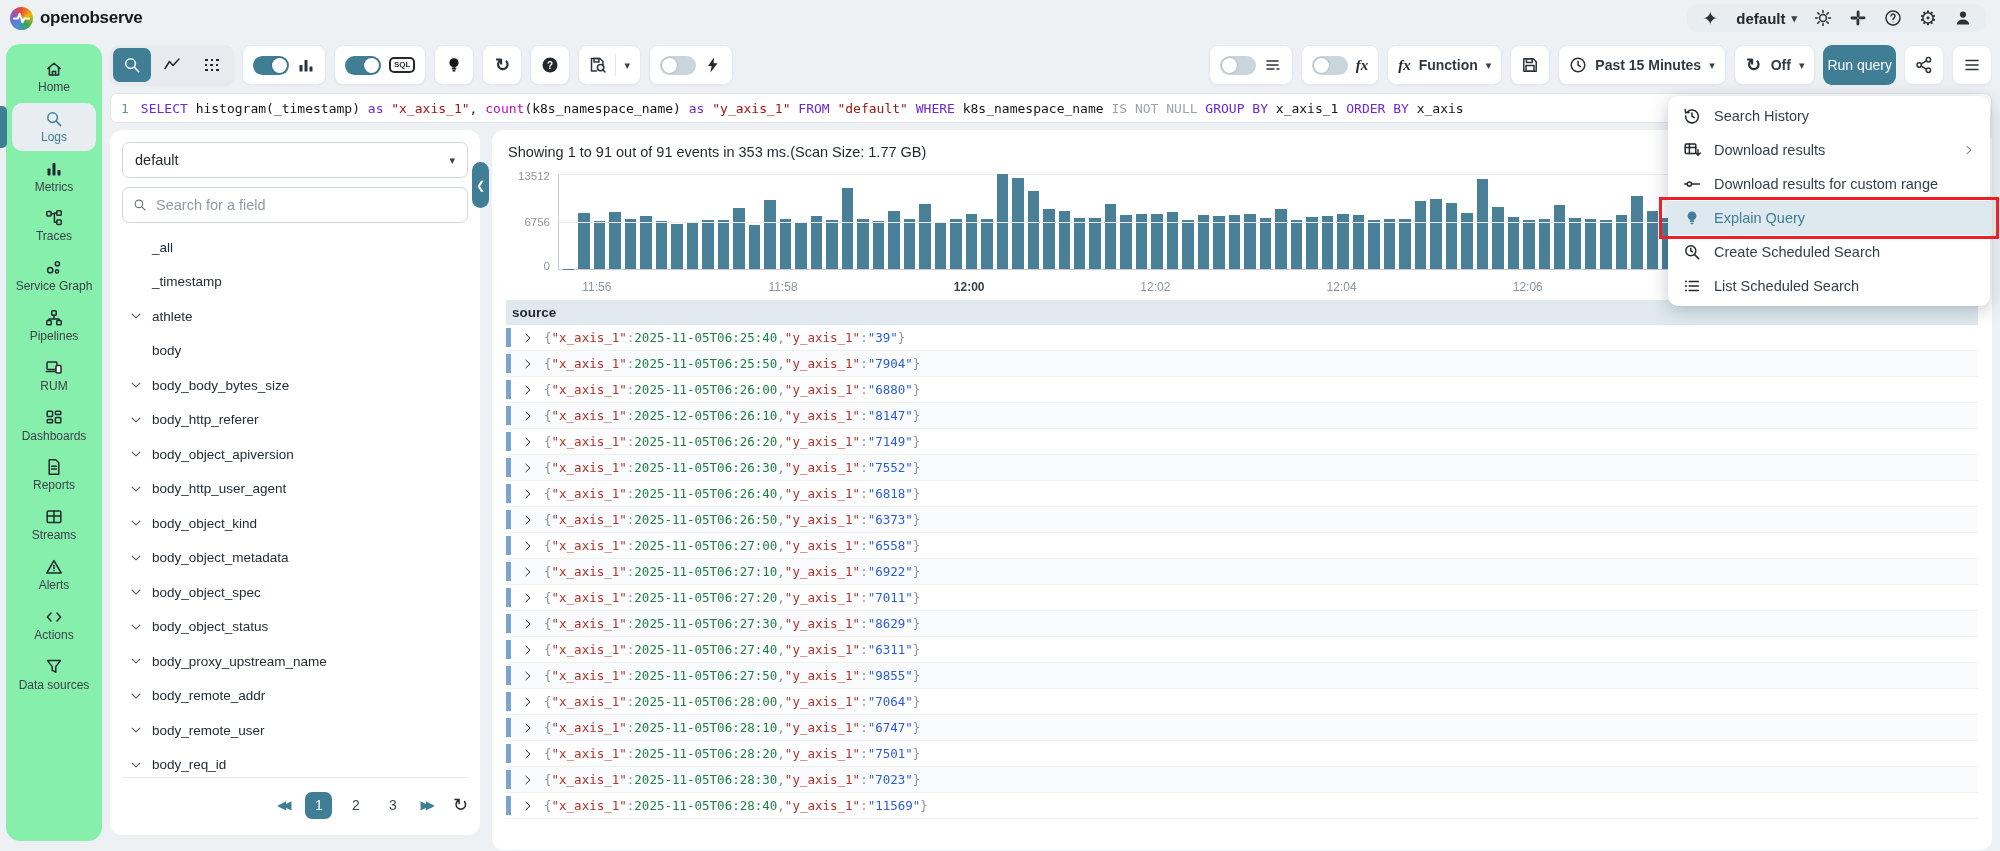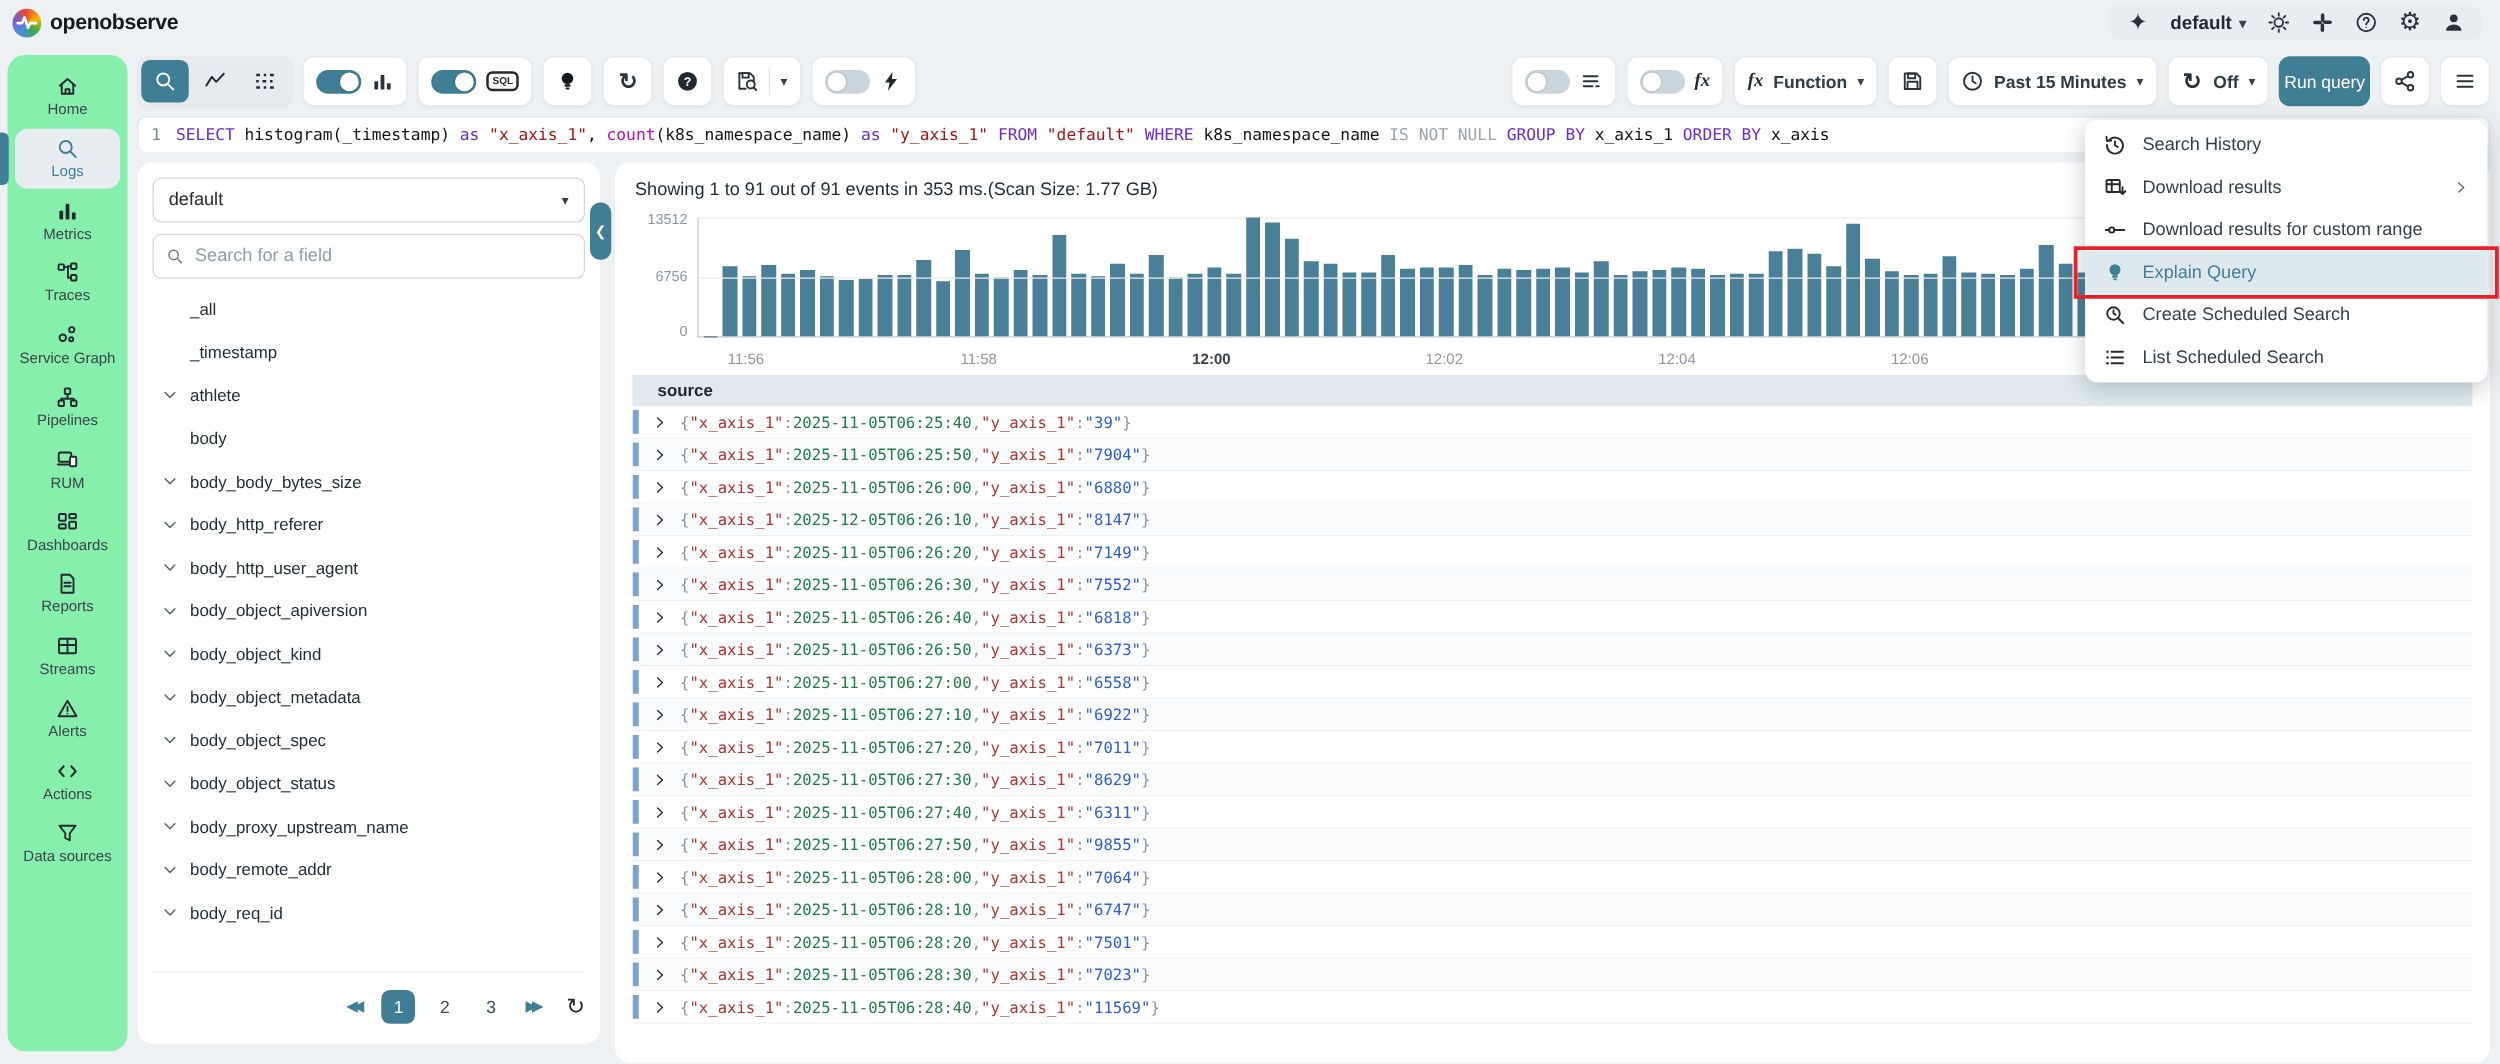--- a/index.html
+++ b/index.html
@@ -93,21 +93,21 @@
   .chart { position:relative; height:128px; flex:0 0 auto; }
   .plot { position:absolute; left:52px; right:8px; top:4px; bottom:28px; border-left:1px solid #c6ccd1; border-bottom:1px solid #c6ccd1; }
   .plot::before, .plot::after { content:""; position:absolute; left:0; right:0; height:1px; background:#ececec; }
   .plot::before { top:0; } .plot::after { top:50%; }
   .bars { position:absolute; inset:0 2px 0 4px; display:flex; align-items:flex-end; gap:4px; }
   .bar { flex:1; background:#4a7f98; min-width:2px; }
   .ylab { position:absolute; left:0; width:44px; text-align:right; font-size:11.5px; color:#8d969d; }
   .xlab { position:absolute; bottom:4px; transform:translateX(-50%); font-size:12px; color:#8d969d; }
   .xlab.bold { color:#39424a; font-weight:bold; }
 
-  .thead { background:#dfe9ef; font-weight:bold; font-size:13.5px; color:#1f2830; padding:5px 20px; margin-top:2px; }
+  .thead { background:#dfe9ef; font-weight:bold; font-size:13.5px; color:#1f2830; padding:5px 6px; margin-top:2px; }
   .rows { flex:1; overflow:hidden; }
   .src-row { position:relative; height:26px; display:flex; align-items:center; gap:10px; padding-left:16px;
     border-bottom:1px solid #eef1f3; font-family:"DejaVu Sans Mono", monospace; font-size:12.5px; cursor:pointer; }
   .src-row:nth-child(even) { background:#f9fbfc; }
   .src-row::before { content:""; position:absolute; left:0; top:3px; bottom:3px; width:5px; background:#7ba3d0; }
   .src-row .chev { width:12px; height:12px; color:#1f2830; flex:0 0 12px; }
   .jk { color:#b3322c; } .jt { color:#1e7e45; } .jv { color:#2b5cd9; } .jp { color:#8a949c; }
 
   
   .menu { position:absolute; right:10px; top:96px; width:322px; background:#fff; border-radius:10px;
@@ -525,32 +525,32 @@
             <div class="field-row">
               <span class="chev"><svg viewBox="0 0 18 18" fill="none" stroke="currentColor" stroke-width="1.5" stroke-linecap="round" stroke-linejoin="round">
                   <polyline points="4,6.5 9,11.5 14,6.5"></polyline>
                 </svg></span>
               <span class="field-name">body_http_referer</span>
             </div>
             <div class="field-row">
               <span class="chev"><svg viewBox="0 0 18 18" fill="none" stroke="currentColor" stroke-width="1.5" stroke-linecap="round" stroke-linejoin="round">
                   <polyline points="4,6.5 9,11.5 14,6.5"></polyline>
                 </svg></span>
+              <span class="field-name">body_object_apiversion</span>
+            </div>
+            <div class="field-row">
+              <span class="chev"><svg viewBox="0 0 18 18" fill="none" stroke="currentColor" stroke-width="1.5" stroke-linecap="round" stroke-linejoin="round">
+                  <polyline points="4,6.5 9,11.5 14,6.5"></polyline>
+                </svg></span>
               <span class="field-name">body_http_user_agent</span>
             </div>
             <div class="field-row">
               <span class="chev"><svg viewBox="0 0 18 18" fill="none" stroke="currentColor" stroke-width="1.5" stroke-linecap="round" stroke-linejoin="round">
                   <polyline points="4,6.5 9,11.5 14,6.5"></polyline>
                 </svg></span>
-              <span class="field-name">body_object_apiversion</span>
-            </div>
-            <div class="field-row">
-              <span class="chev"><svg viewBox="0 0 18 18" fill="none" stroke="currentColor" stroke-width="1.5" stroke-linecap="round" stroke-linejoin="round">
-                  <polyline points="4,6.5 9,11.5 14,6.5"></polyline>
-                </svg></span>
               <span class="field-name">body_object_kind</span>
             </div>
             <div class="field-row">
               <span class="chev"><svg viewBox="0 0 18 18" fill="none" stroke="currentColor" stroke-width="1.5" stroke-linecap="round" stroke-linejoin="round">
                   <polyline points="4,6.5 9,11.5 14,6.5"></polyline>
                 </svg></span>
               <span class="field-name">body_object_metadata</span>
             </div>
             <div class="field-row">
               <span class="chev"><svg viewBox="0 0 18 18" fill="none" stroke="currentColor" stroke-width="1.5" stroke-linecap="round" stroke-linejoin="round">
@@ -568,20 +568,26 @@
               <span class="chev"><svg viewBox="0 0 18 18" fill="none" stroke="currentColor" stroke-width="1.5" stroke-linecap="round" stroke-linejoin="round">
                   <polyline points="4,6.5 9,11.5 14,6.5"></polyline>
                 </svg></span>
               <span class="field-name">body_proxy_upstream_name</span>
             </div>
             <div class="field-row">
               <span class="chev"><svg viewBox="0 0 18 18" fill="none" stroke="currentColor" stroke-width="1.5" stroke-linecap="round" stroke-linejoin="round">
                   <polyline points="4,6.5 9,11.5 14,6.5"></polyline>
                 </svg></span>
               <span class="field-name">body_remote_addr</span>
+            </div>
+            <div class="field-row">
+              <span class="chev"><svg viewBox="0 0 18 18" fill="none" stroke="currentColor" stroke-width="1.5" stroke-linecap="round" stroke-linejoin="round">
+                  <polyline points="4,6.5 9,11.5 14,6.5"></polyline>
+                </svg></span>
+              <span class="field-name">body_remote_user</span>
             </div>
             <div class="field-row">
               <span class="chev"><svg viewBox="0 0 18 18" fill="none" stroke="currentColor" stroke-width="1.5" stroke-linecap="round" stroke-linejoin="round">
                   <polyline points="4,6.5 9,11.5 14,6.5"></polyline>
                 </svg></span>
               <span class="field-name">body_req_id</span>
             </div>
           </div>
         <div class="fields-footer">
           <span class="pg-arrow">◀◀</span>

